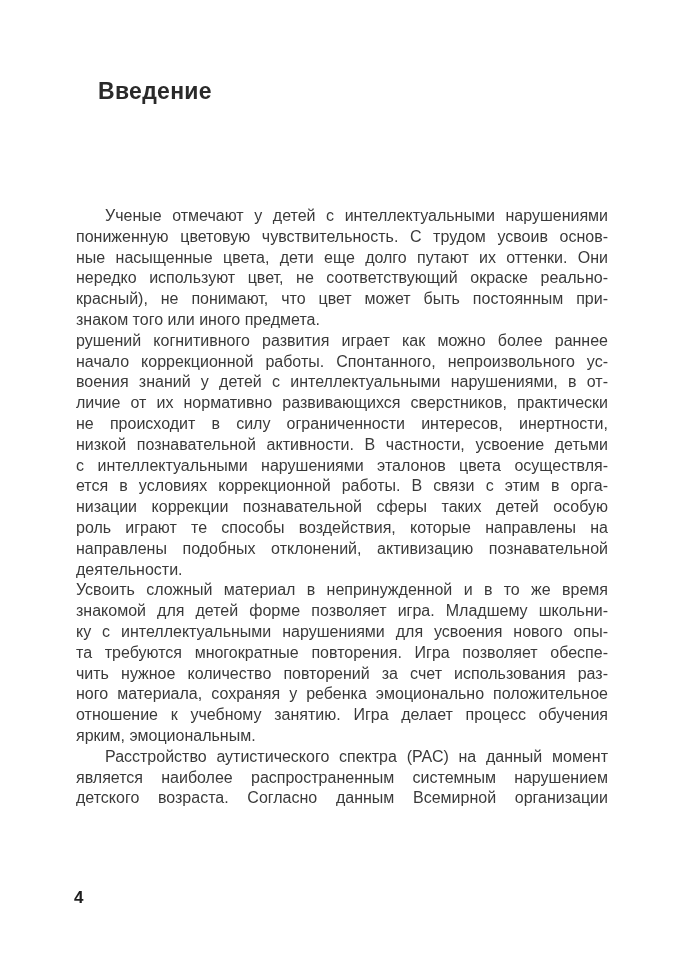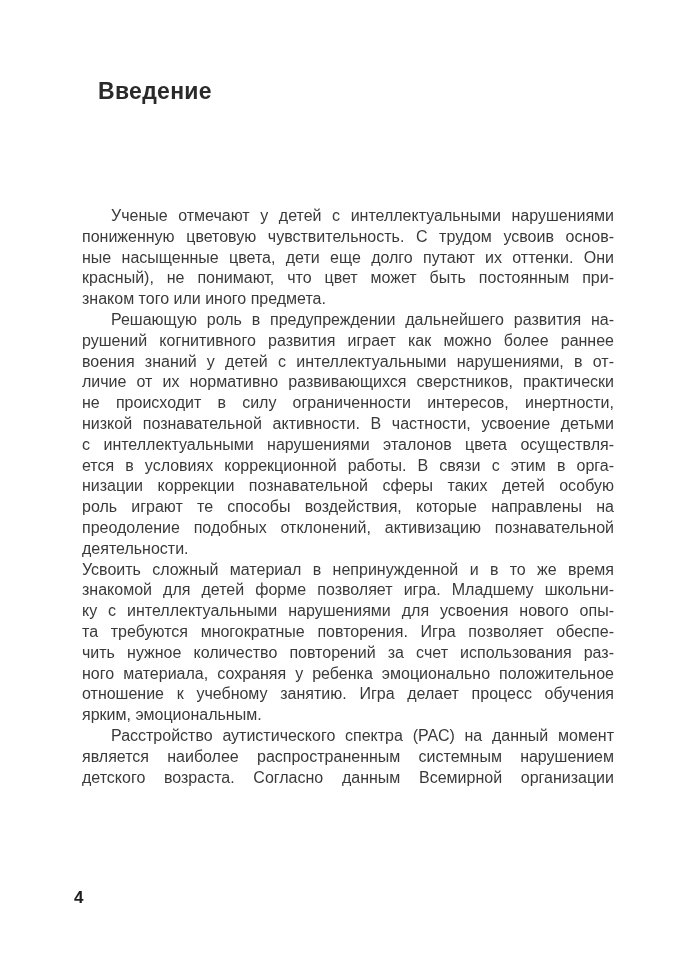--- a/index.html
+++ b/index.html
@@ -21,21 +21,21 @@
     top: 68px;
     margin: 10px;
     font-size: 23px;
     line-height: 26px;
     font-weight: 700;
     color: #2a2a2a;
     letter-spacing: 0.3px;
   }
   .text-block {
     position: absolute;
-    left: 82px;
+    left: 76px;
     top: 206px;
     width: 532px;
     font-size: 16px;
     line-height: 20.8px;
     color: #3a3a3a;
   }
   .paragraph {
     margin: 0;
   }
   .line {
@@ -63,35 +63,36 @@
 <body>
 
 <div class="page">
   <h1 class="page-title">Введение</h1>
 
   <div class="text-block">
       <div class="paragraph">
         <div class="line indent">Ученые отмечают у детей с интеллектуальными нарушениями</div>
         <div class="line">пониженную цветовую чувствительность. С трудом усвоив основ-</div>
         <div class="line">ные насыщенные цвета, дети еще долго путают их оттенки. Они</div>
+        <div class="line">нередко используют цвет, не соответствующий окраске реально-</div>
         <div class="line">красный), не понимают, что цвет может быть постоянным при-</div>
         <div class="line para-end">знаком того или иного предмета.</div>
       </div>
       <div class="paragraph">
-        <div class="line indent">Решающую роль в предупреждении дальнейшего развития на-</div>
         <div class="line">рушений когнитивного развития играет как можно более раннее</div>
+        <div class="line">начало коррекционной работы. Спонтанного, непроизвольного ус-</div>
         <div class="line">воения знаний у детей с интеллектуальными нарушениями, в от-</div>
         <div class="line">личие от их нормативно развивающихся сверстников, практически</div>
         <div class="line">не происходит в силу ограниченности интересов, инертности,</div>
         <div class="line">низкой познавательной активности. В частности, усвоение детьми</div>
         <div class="line">с интеллектуальными нарушениями эталонов цвета осуществля-</div>
         <div class="line">ется в условиях коррекционной работы. В связи с этим в орга-</div>
         <div class="line">низации коррекции познавательной сферы таких детей особую</div>
         <div class="line">роль играют те способы воздействия, которые направлены на</div>
-        <div class="line">преодоление подобных отклонений, активизацию познавательной</div>
+        <div class="line">направлены подобных отклонений, активизацию познавательной</div>
         <div class="line para-end">деятельности.</div>
       </div>
       <div class="paragraph">
         <div class="line">Усвоить сложный материал в непринужденной и в то же время</div>
         <div class="line">знакомой для детей форме позволяет игра. Младшему школьни-</div>
         <div class="line">ку с интеллектуальными нарушениями для усвоения нового опы-</div>
         <div class="line">та требуются многократные повторения. Игра позволяет обеспе-</div>
         <div class="line">чить нужное количество повторений за счет использования раз-</div>
         <div class="line">ного материала, сохраняя у ребенка эмоционально положительное</div>
         <div class="line">отношение к учебному занятию. Игра делает процесс обучения</div>

